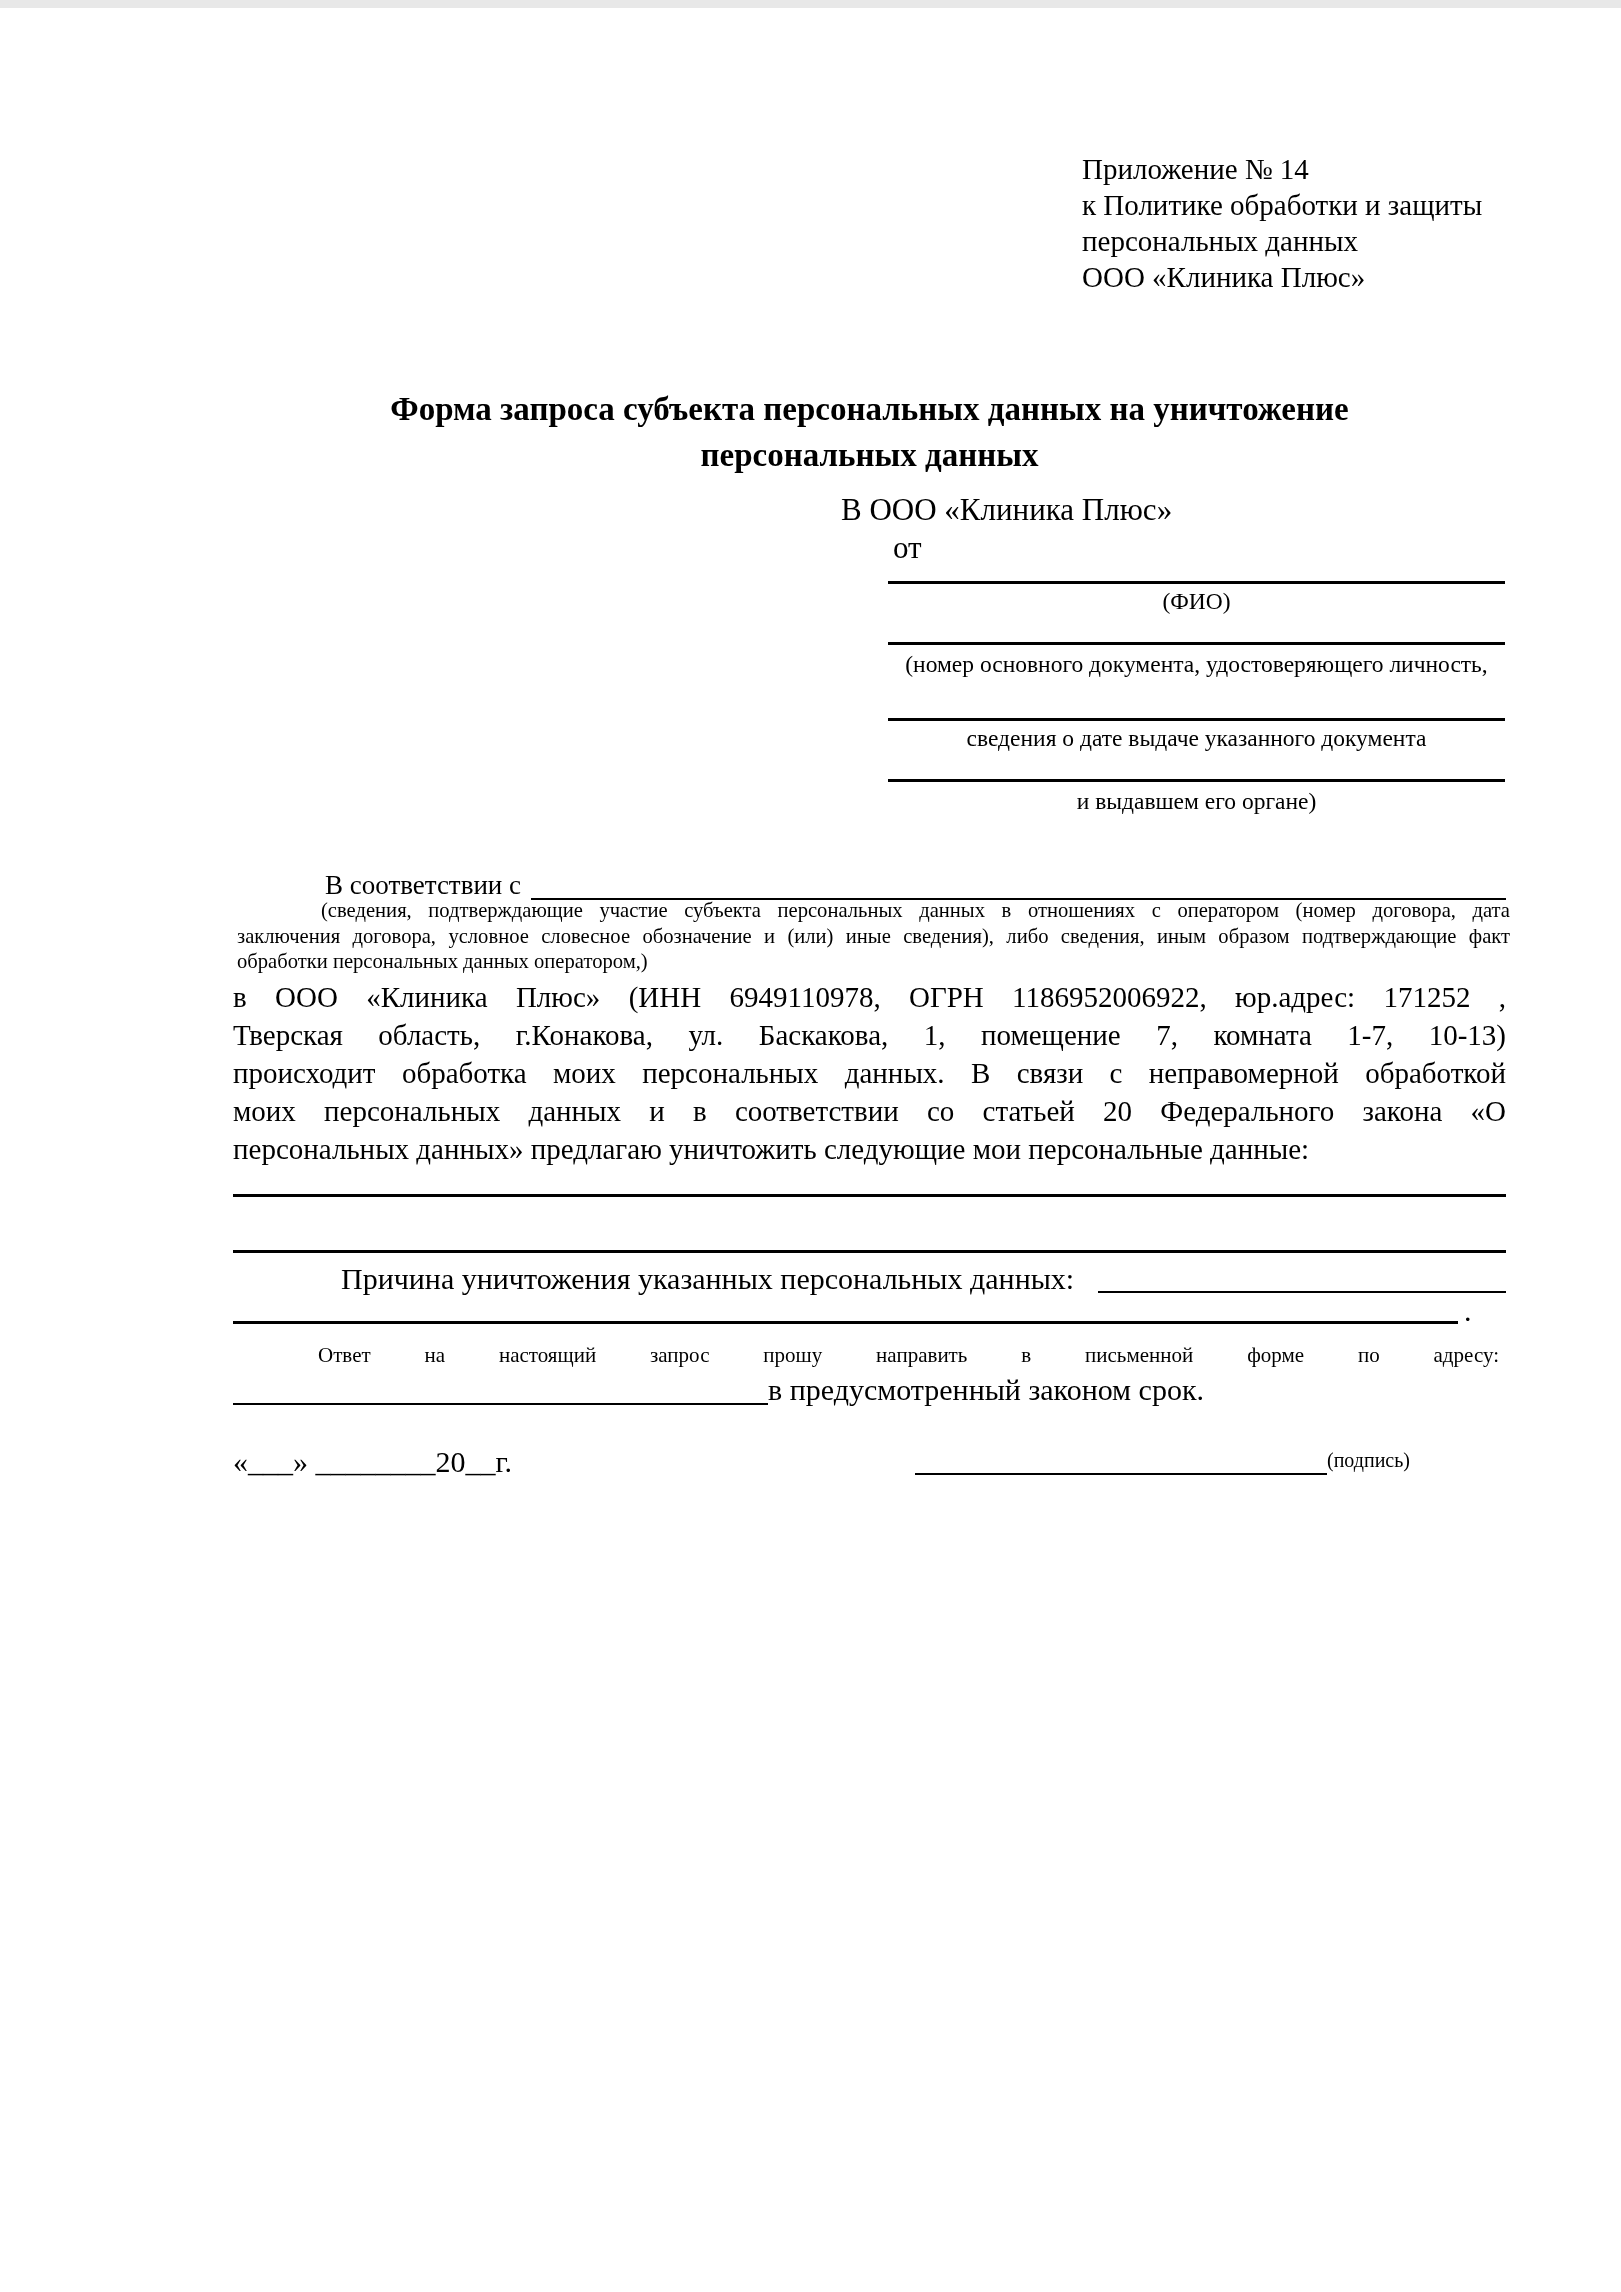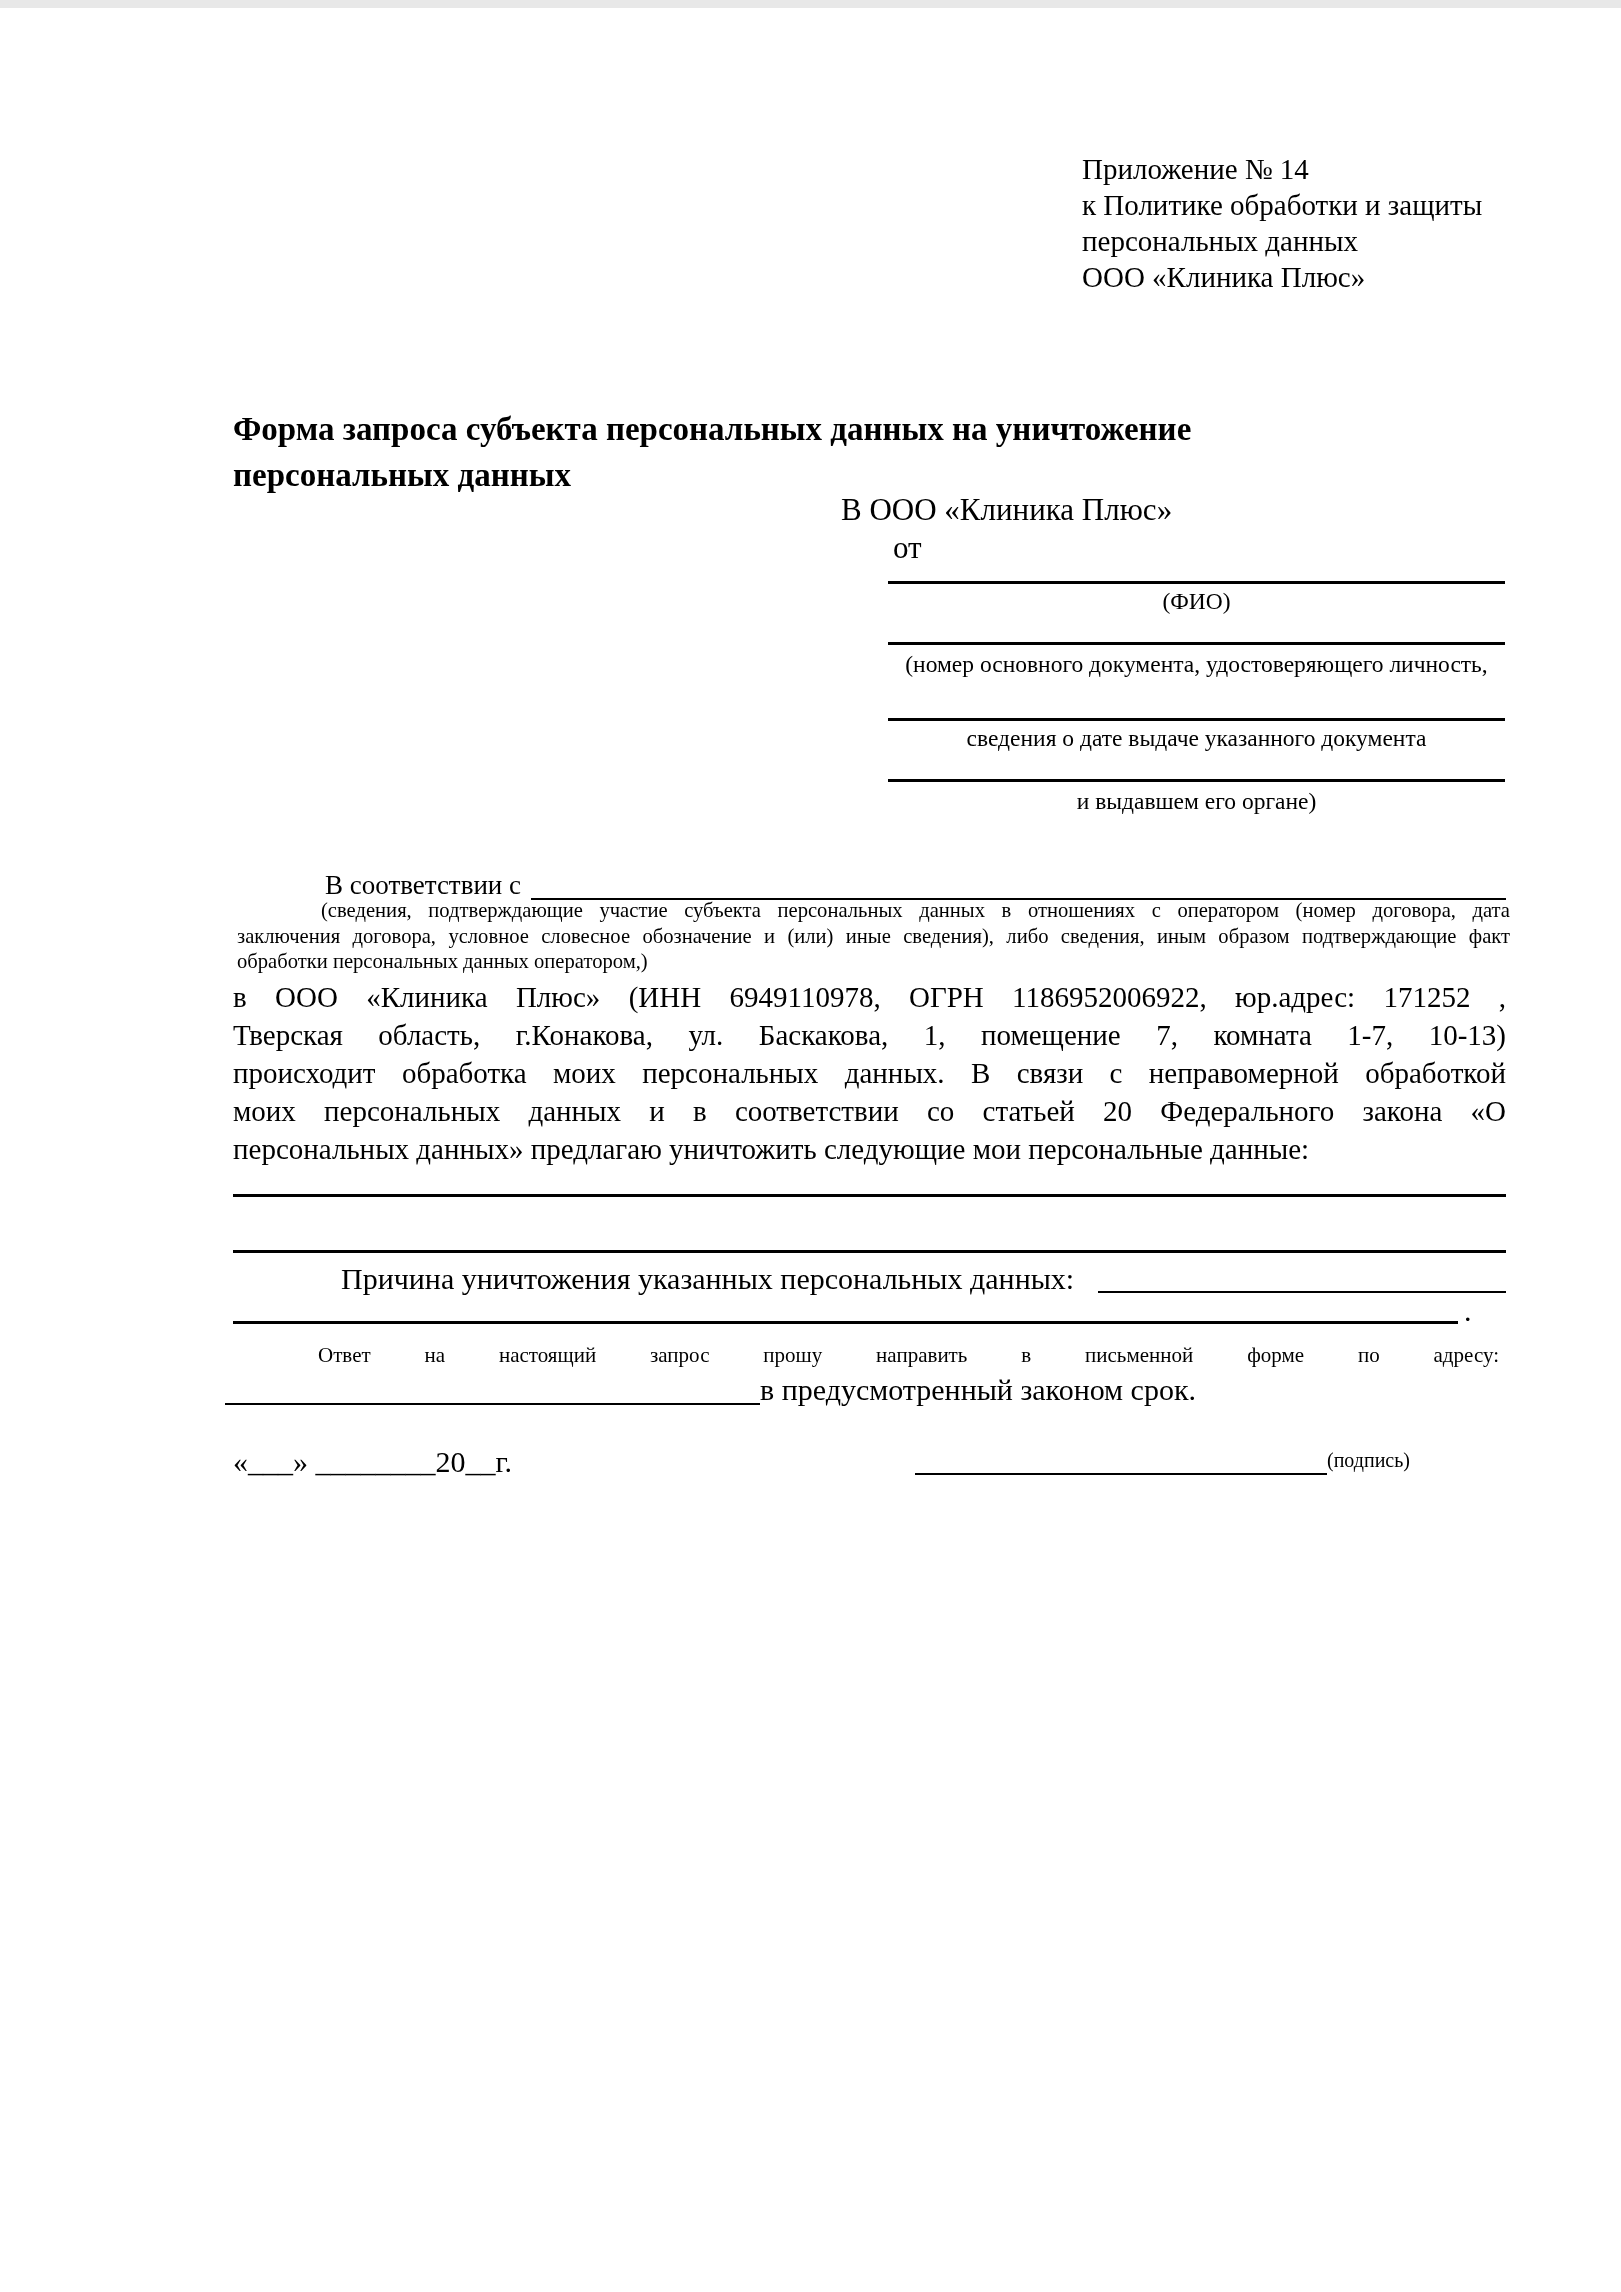--- a/index.html
+++ b/index.html
@@ -15,22 +15,22 @@
   }
   .abs { position: absolute; }
 
   .header-note {
     left: 1082px; top: 143px;
     font-size: 29px; line-height: 36px;
     white-space: nowrap;
   }
 
   .doc-title {
-    left: 233px; top: 398px; width: 1273px;
-    text-align: left;
+    left: 233px; top: 378px; width: 1273px;
+    text-align: center;
     font-weight: bold;
     font-size: 33px; line-height: 46px;
   }
 
   .addr-to   { left: 841px; top: 484px; font-size: 31px; white-space: nowrap; text-align: center; }
   .addr-from { left: 893px; top: 522px; font-size: 31px; }
 
   .rule {
     left: 888px; width: 617px; height: 2.9px;
     background: #000;
@@ -89,21 +89,21 @@
   .period-mark { left: 1464px; top: 1286px; font-size: 30px; }
 
   .answer-line {
     left: 226px; top: 1328px; width: 1273px;
     font-size: 21px; line-height: 38px;
     text-indent: 92px;
     text-align: justify; text-align-last: justify;
   }
 
   .term-row {
-    left: 225px; top: 1362px;
+    left: 233px; top: 1362px;
     display: flex; align-items: flex-start;
     font-size: 30px; line-height: 39px;
   }
   .term-row .fill { width: 535px; margin: 0 0 3.9px 0; }
   .term-row .tail { white-space: nowrap; }
 
   .date-line { left: 233px; top: 1437px; font-size: 30px; white-space: nowrap; }
 
   .sign-row {
     left: 915px; top: 1433px;

